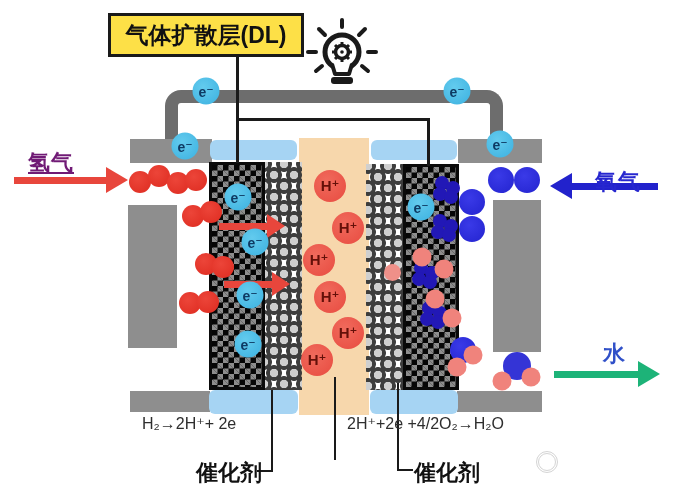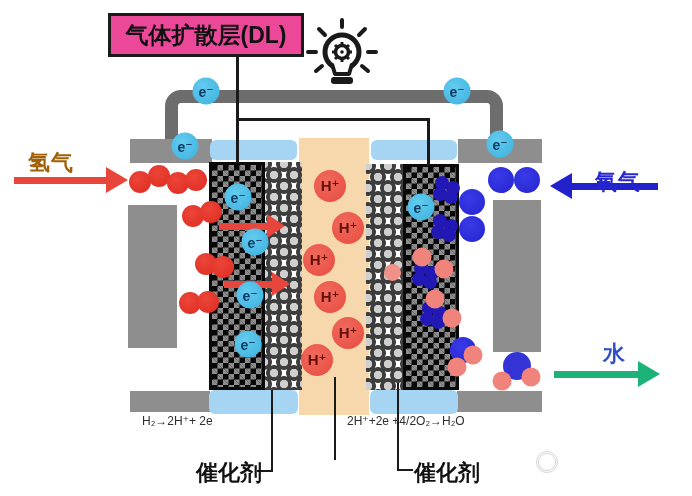--- a/index.html
+++ b/index.html
@@ -47,44 +47,44 @@
   .line{background:#1a1a1a;z-index:4;}
   #conn-v-left{left:236px;top:51px;width:2.5px;height:112px;}
   #conn-h{left:236px;top:118px;width:193px;height:2.5px;}
   #conn-v-right{left:427px;top:118px;width:2.5px;height:48px;}
   #lead-cat-left-v{left:271px;top:390px;width:2px;height:82px;}
   #lead-cat-left-h{left:257px;top:470px;width:15px;height:2px;}
   #lead-mem-v{left:334px;top:377px;width:2px;height:83px;}
   #lead-cat-right-v{left:397px;top:383px;width:2px;height:88px;}
   #lead-cat-right-h{left:397px;top:469px;width:16px;height:2px;}
   
-  #title-box{left:108px;top:13px;width:190px;height:38px;background:#ec4899;border:3px solid #1a1a1a;
+  #title-box{left:108px;top:13px;width:190px;height:38px;background:#fde047;border:3px solid #1a1a1a;
     display:flex;align-items:center;justify-content:center;font-size:23px;font-weight:600;color:#111;
     z-index:5;white-space:nowrap;}
   
   .shaft{height:7px;z-index:3;}
   .head{width:0;height:0;z-index:3;}
   #h2-shaft{left:14px;top:177px;width:92px;background:#e8463c;}
   #h2-head{left:106px;top:167px;border-left:22px solid #e8463c;border-top:13px solid transparent;border-bottom:13px solid transparent;}
   #o2-shaft{left:572px;top:183px;width:86px;background:#2222cc;}
   #o2-head{left:550px;top:173px;border-right:22px solid #2222cc;border-top:13px solid transparent;border-bottom:13px solid transparent;}
   #h2o-shaft{left:554px;top:371px;width:84px;background:#1db378;}
   #h2o-head{left:638px;top:361px;border-left:22px solid #1db378;border-top:13px solid transparent;border-bottom:13px solid transparent;}
   #rx-shaft-1{left:219px;top:223px;width:48px;background:#e8463c;z-index:4;}
   #rx-head-1{left:267px;top:214px;border-left:18px solid #e8463c;border-top:12px solid transparent;border-bottom:12px solid transparent;z-index:4;}
   #rx-shaft-2{left:224px;top:281px;width:48px;background:#e8463c;z-index:4;}
   #rx-head-2{left:272px;top:272px;border-left:18px solid #e8463c;border-top:12px solid transparent;border-bottom:12px solid transparent;z-index:4;}
   #proton-shaft{left:350px;top:271px;width:44px;background:#ef9089;border-radius:4px;z-index:4;}
   #proton-head{left:384px;top:264px;width:17px;height:17px;border-radius:50%;background:#ef9089;z-index:4;}
   
   .flow-label{font-size:22px;font-weight:700;z-index:5;white-space:nowrap;letter-spacing:1px;}
-  #h2-label{left:28px;top:148px;color:#a16207;}
+  #h2-label{left:28px;top:148px;color:#701a75;text-decoration:underline;}
   #o2-label{left:595px;top:167px;color:#2727cf;}
   #h2o-label{left:603px;top:339px;color:#3050c8;}
-  .equation{font-size:12px;color:#2e2e2e;z-index:5;white-space:nowrap;}
+  .equation{font-size:16px;color:#2e2e2e;z-index:5;white-space:nowrap;}
   #eq-left{left:142px;top:414px;}
   #eq-right{left:347px;top:414px;}
   .layer-label{font-size:22px;font-weight:700;color:#111;z-index:5;white-space:nowrap;}
   #label-cat-left{left:196px;top:458px;}
   #label-mem{left:286px;top:458px;}
   #label-cat-right{left:414px;top:458px;}
   
   #watermark{left:536px;top:451px;display:flex;align-items:center;gap:5px;z-index:5;}
   #wm-logo{width:16px;height:16px;border:3px double #d4d4d4;border-radius:50%;}
   #wm-text{font-size:18px;font-weight:700;color:#d4d4d4;text-shadow:1px 1px 0 #ffffff,-1px -1px 0 #c0c0c0;white-space:nowrap;}

